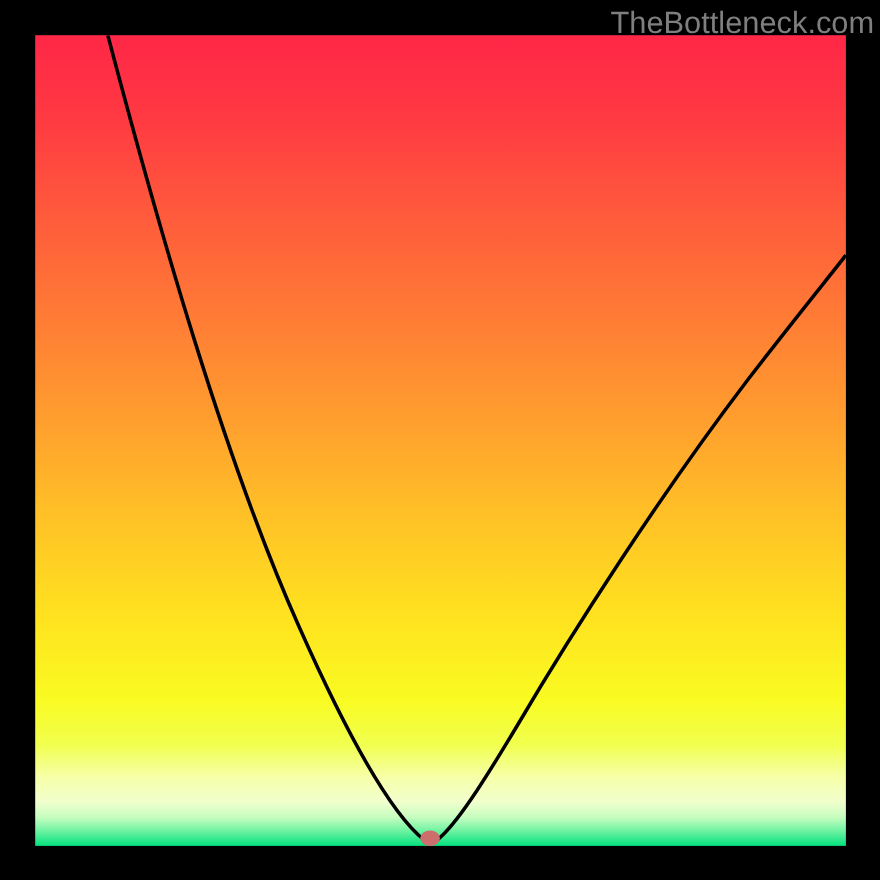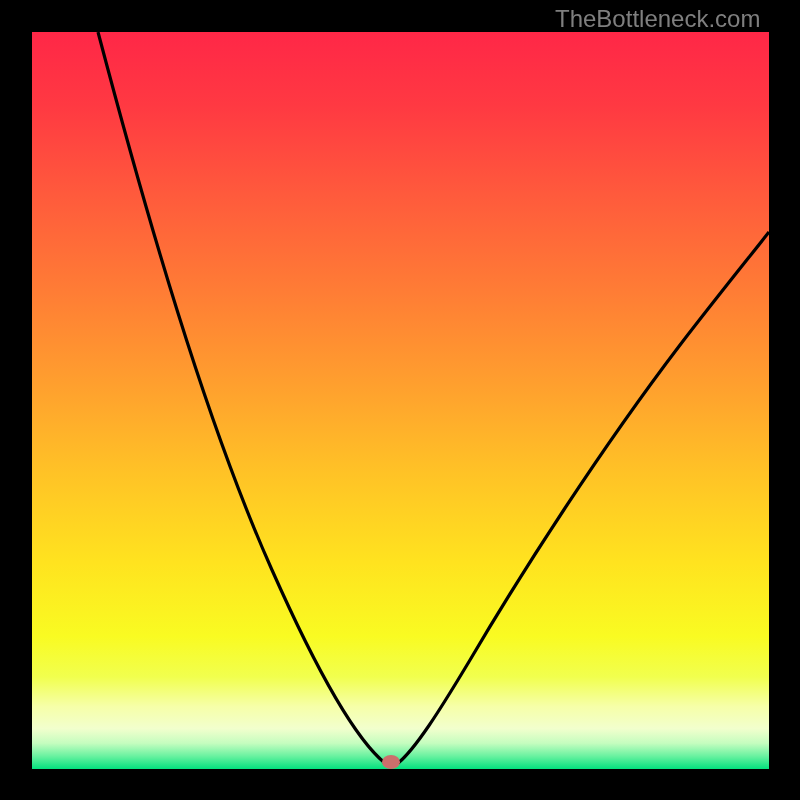--- a/index.html
+++ b/index.html
@@ -14,21 +14,21 @@
     position: absolute;
     left: 0;
     top: 0;
     width: 800px;
     height: 800px;
     background: #000;
   }
   .watermark {
     position: absolute;
     font-family: Arial, Helvetica, sans-serif;
-    font-size: 24px;
+    font-size: 28px;
     font-weight: 400;
     color: #7f7f7f;
     letter-spacing: 0px;
     text-align: center;
   }
   svg {
     position: absolute;
     left: 0;
     top: 0;
   }

